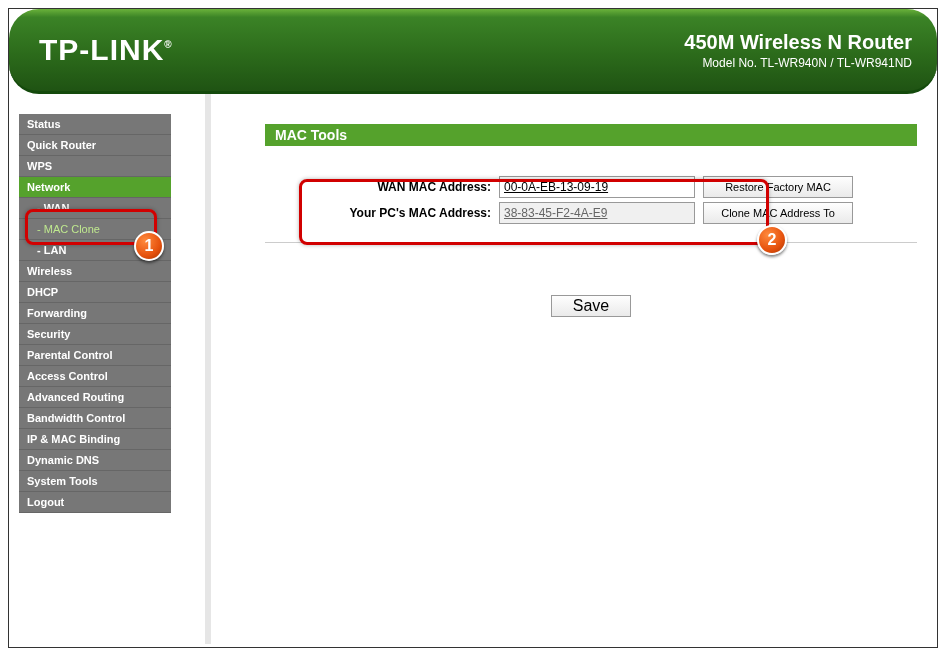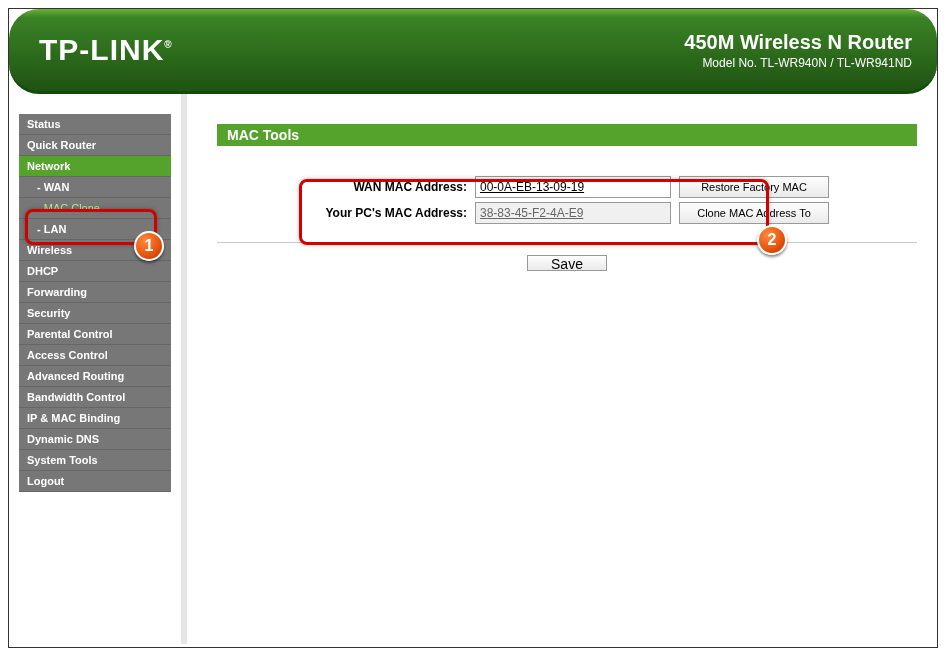--- a/index.html
+++ b/index.html
@@ -34,20 +34,21 @@
     font-size: 30px;
     font-weight: 900;
     letter-spacing: 1px;
   }
   .logo sup { font-size: 10px; vertical-align: top; position: relative; top: 6px; }
   .model { text-align: right; font-size: 12px; }
   .model .big { font-size: 20px; font-weight: 700; display: block; margin-bottom: 2px; }
   .content {
     display: flex;
     height: calc(100% - 88px);
+    gap: 24px;
   }
   .sidebar {
     width: 172px;
     background: #fff;
     padding: 20px 10px 0 10px;
     flex: 0 0 172px;
   }
   .vbar {
     width: 6px;
     background: #e6e6e6;
@@ -129,25 +130,26 @@
     cursor: pointer;
   }
   hr.sep {
     border: none;
     border-top: 1px solid #ccc;
     margin: 18px 0 12px 0;
   }
   .save-row { text-align: center; }
   .save-row button {
     width: 80px;
-    height: 16px;
-    font-size: 14px;
+    height: 22px;
+    font-size: 16px;
     border: 1px solid #999;
     background: linear-gradient(#fefefe,#eaeaea);
     cursor: pointer;
+    margin-top: 40px;
   }
   .annot-box-1 {
     position: absolute;
     border: 3px solid #d10000;
     border-radius: 8px;
     pointer-events: none;
     box-shadow: 0 0 4px rgba(0,0,0,.3);
     left: 16px;
     top: 200px;
     width: 132px;
@@ -192,20 +194,21 @@
       <span class="big">450M Wireless N Router</span>
       <span>Model No. TL-WR940N / TL-WR941ND</span>
     </div>
   </div>
 
   <div class="content">
     <div class="sidebar">
       <div class="menu-group" id="menu-root">
           <div class="menu-item">Status</div>
           <div class="menu-item">Quick Router</div>
+          <div class="menu-item">WPS</div>
           <div class="menu-item active">Network</div>
           <div class="menu-sub">- WAN</div>
           <div class="menu-sub active">- MAC Clone</div>
           <div class="menu-sub">- LAN</div>
           <div class="menu-item">Wireless</div>
           <div class="menu-item">DHCP</div>
           <div class="menu-item">Forwarding</div>
           <div class="menu-item">Security</div>
           <div class="menu-item">Parental Control</div>
           <div class="menu-item">Access Control</div>

